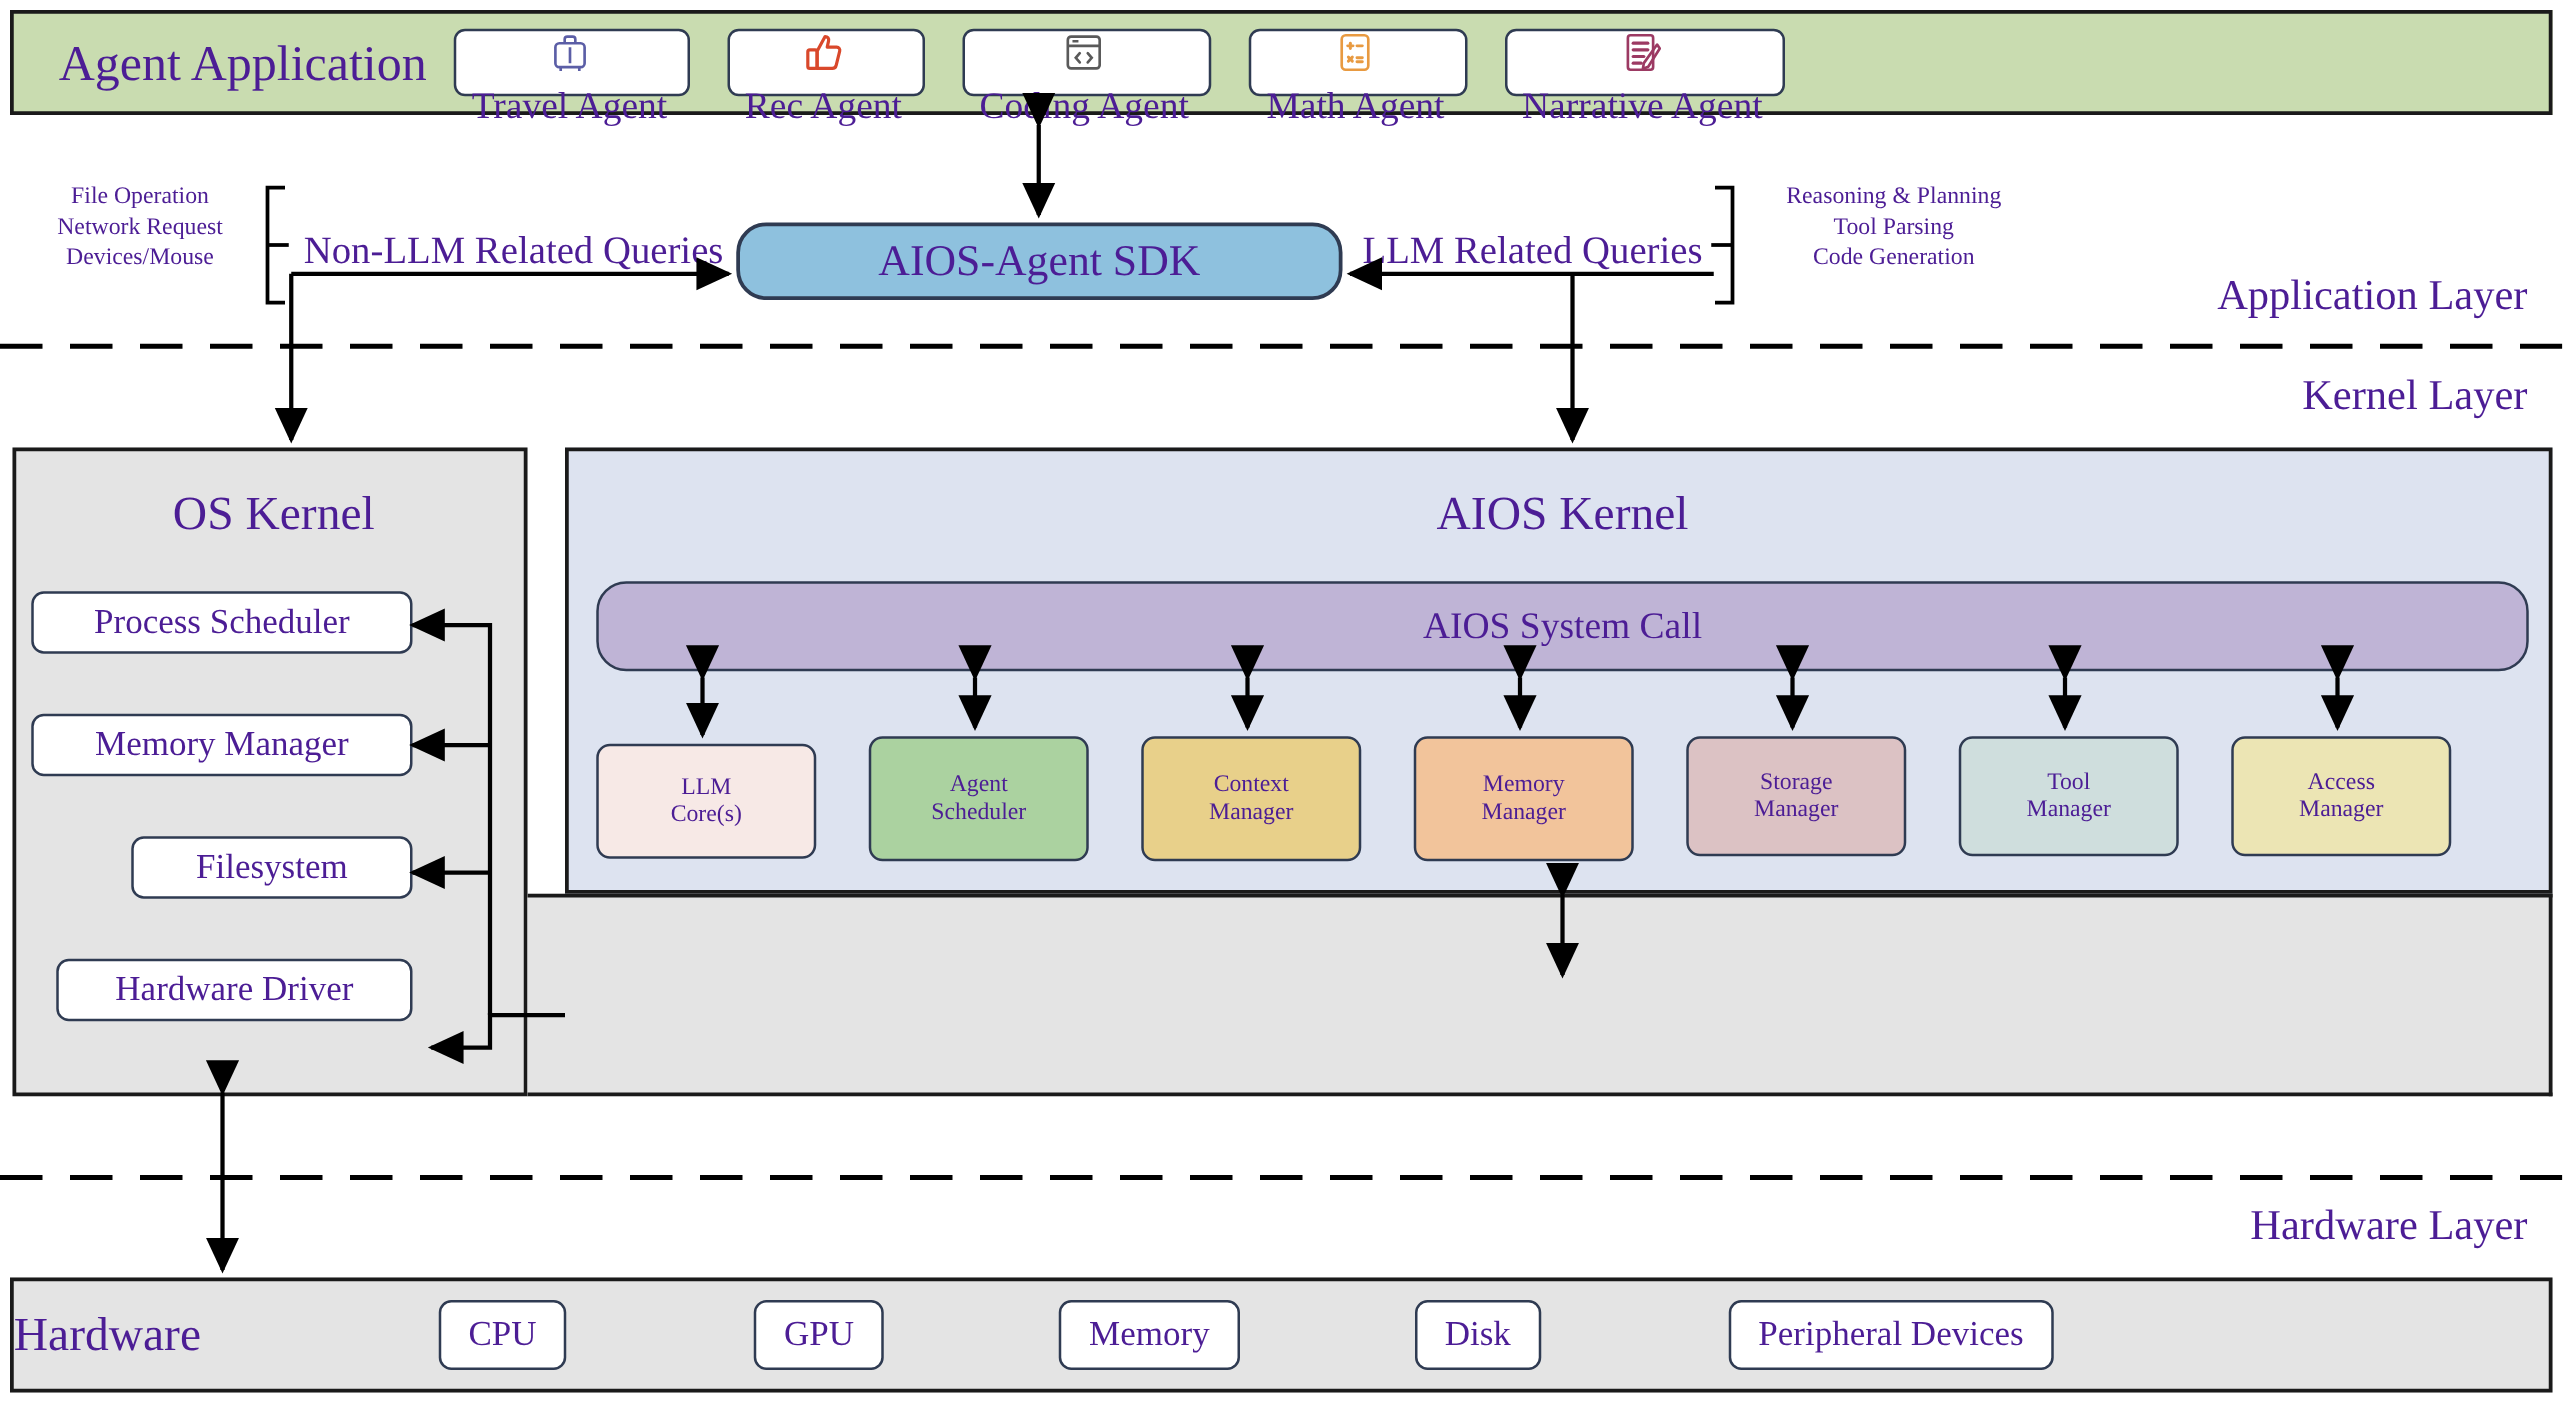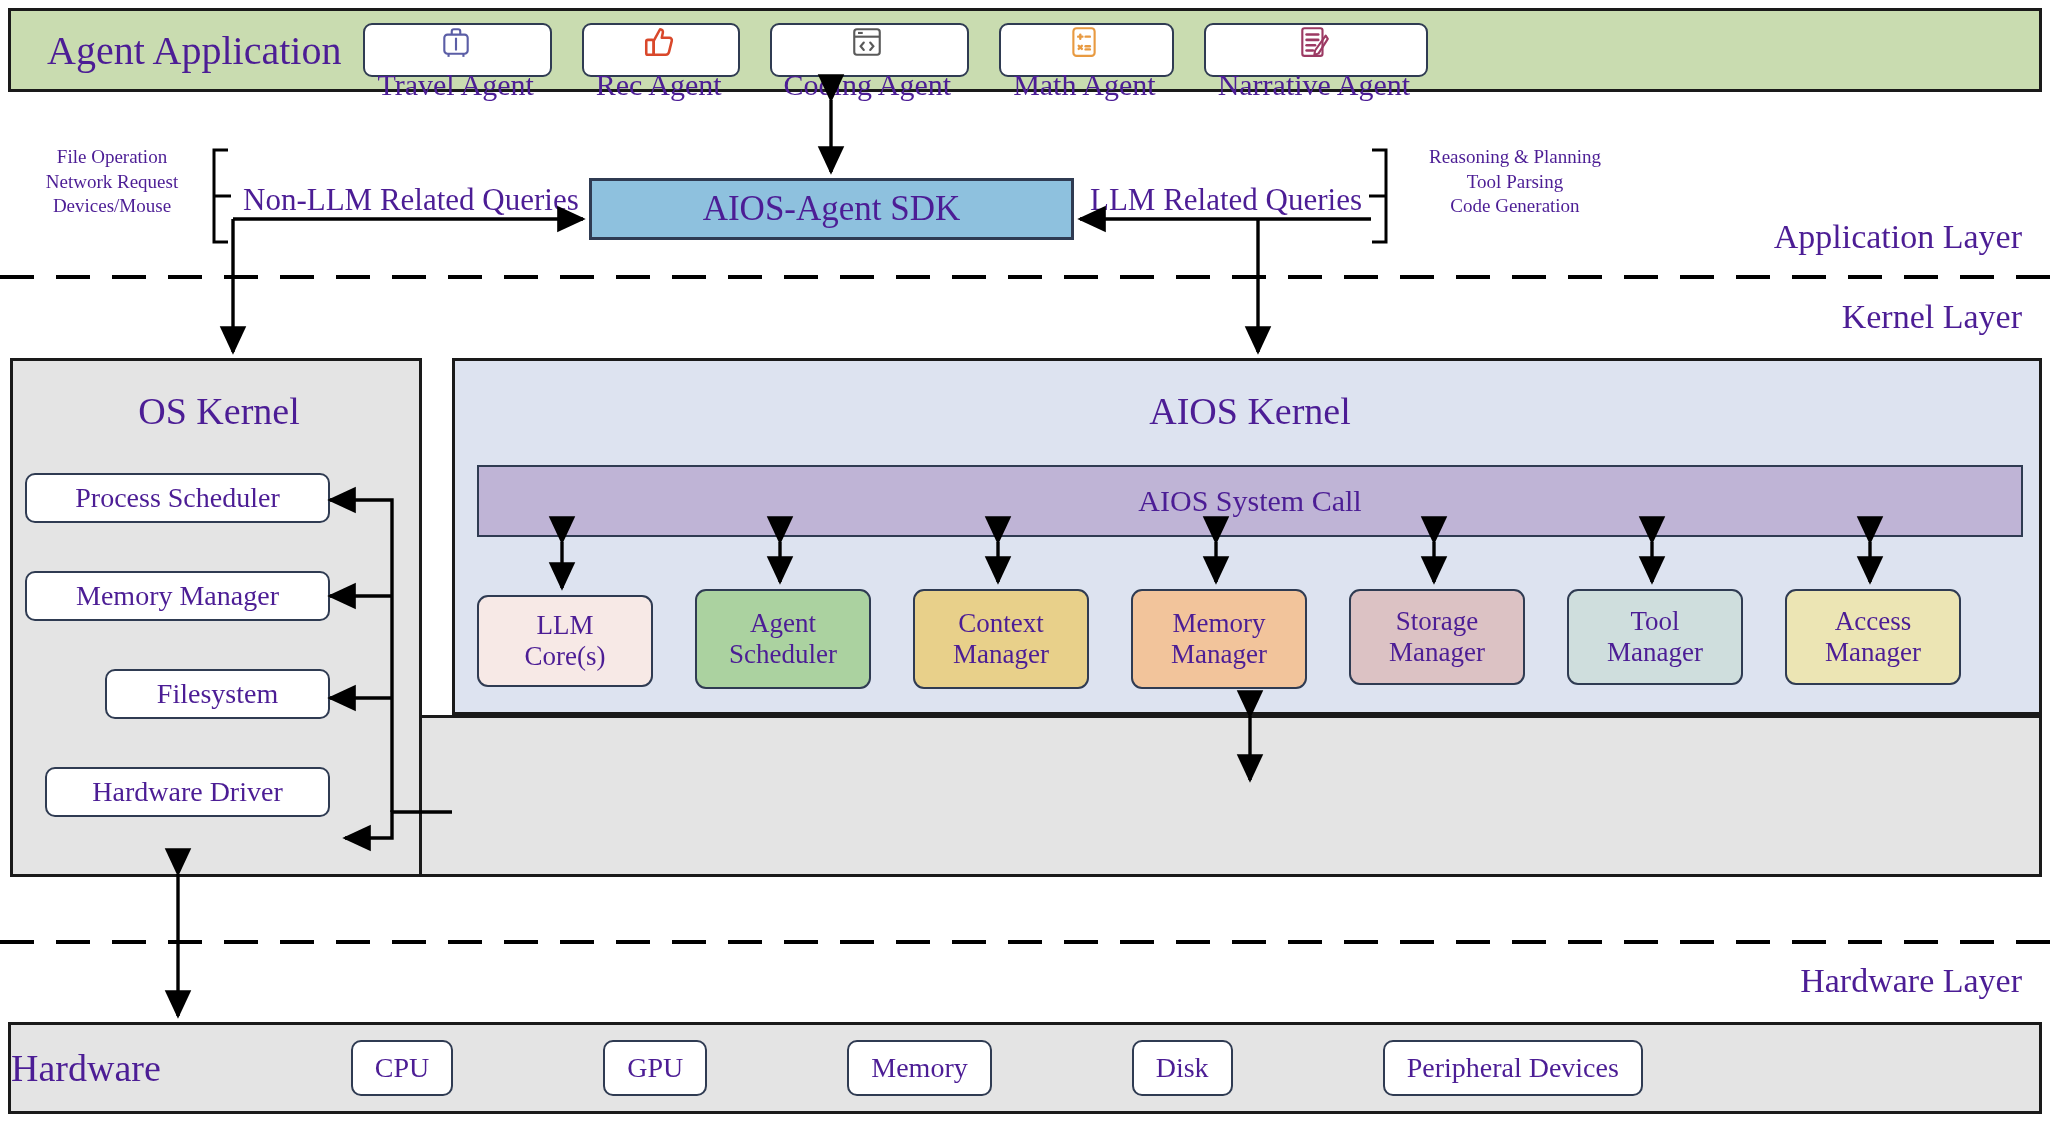--- a/index.html
+++ b/index.html
@@ -6,21 +6,21 @@
   html, body {
     width: 2050px; height: 1128px;
     background: #ffffff;
     font-family: "Liberation Serif", "DejaVu Serif", serif;
     overflow: hidden;
   }
   #root { position: relative; width: 2050px; height: 1128px; }
 
   
   .abs { position: absolute; }
-  .ctr { display: flex; align-items: center; justify-content: center; }
+  .ctr { display: flex; align-items: center; justify-content: center; border-radius: 24px; }
   .txt { color: #4c1d95; white-space: nowrap; }
 
   
   .app-band {
     left: 8px; top: 8px; width: 2034px; height: 84px;
     background: #c9dcb0; border: 3px solid #1a1a1a;
     display: flex; align-items: center;
   }
   .app-title { font-size: 40px; margin-left: 36px; margin-right: 22px; }
   .agent-chip {
@@ -61,21 +61,21 @@
     left: 452px; top: 358px; width: 1590px; height: 357px;
     background: #dde3f0; border: 3px solid #1a1a1a;
   }
   .aios-kernel-title { left: 0; top: 28px; width: 1590px; font-size: 38px; text-align: center; }
   .syscall-bar {
     left: 22px; top: 104px; width: 1546px; height: 72px;
     background: #bfb4d6; border: 2.5px solid #2f3b52; font-size: 30px;
   }
   .mod {
     height: 92px; border: 2.5px solid #2f3b52; border-radius: 11px;
-    font-size: 27px; line-height: 1.16; text-align: center;
+    font-size: 19px; line-height: 1.16; text-align: center;
     display: flex; align-items: center; justify-content: center;
   }
 
   
   .os-sys-wrap {
     left: 422px; top: 715px; width: 1620px; height: 162px;
     background: #e4e4e4; border: 3px solid #1a1a1a; border-left: none;
   }
   .os-sys-bar {
     left: 452px; top: 780px; width: 1568px; height: 62px;

